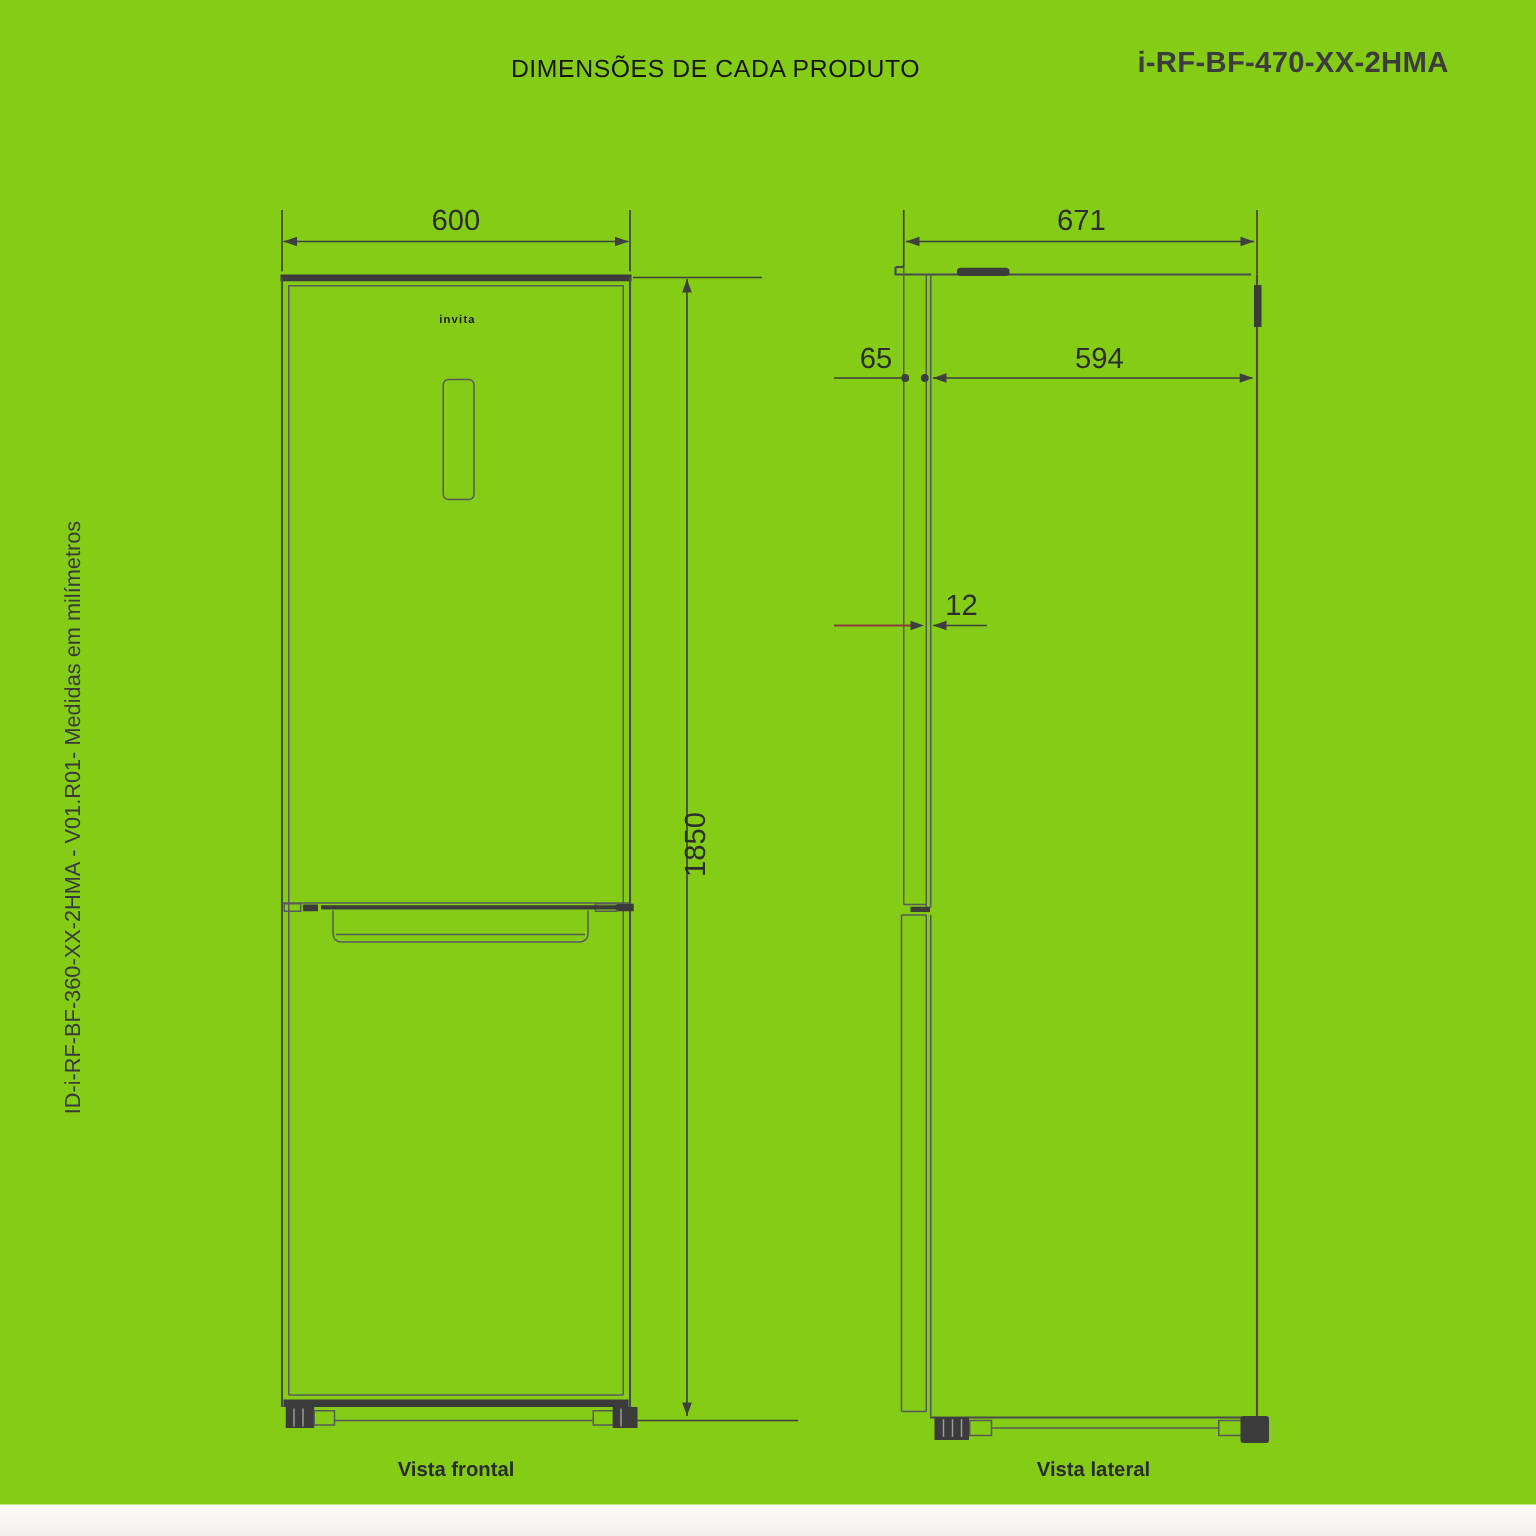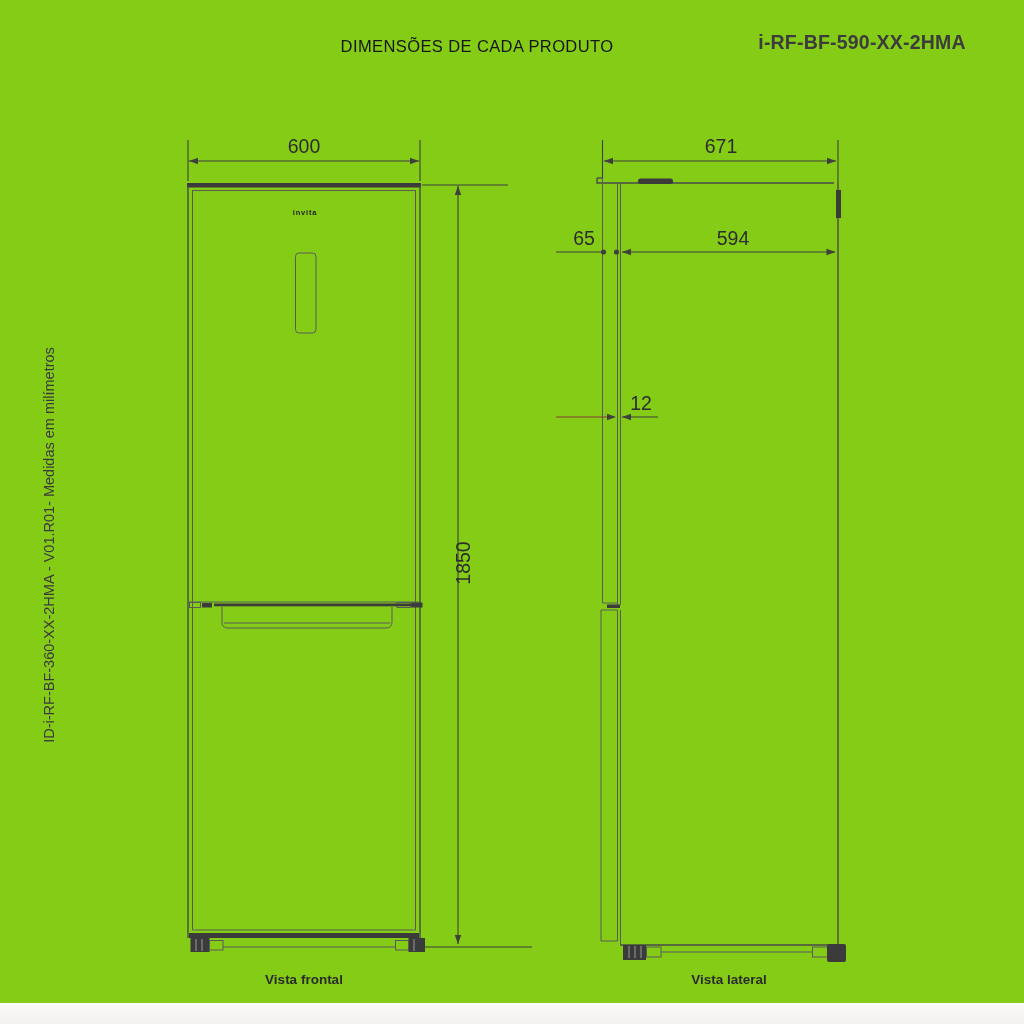--- a/index.html
+++ b/index.html
@@ -40,21 +40,21 @@
   .dim{stroke:#3f3f3f;stroke-width:1.1;fill:none;}
   .dark{fill:#3b3b3b;stroke:none;}
   .arrow{fill:#3f3f3f;stroke:none;}
 </style>
 </head>
 <body>
 
 <div class="sheet">
 
   <div class="title">DIMENSÕES DE CADA PRODUTO</div>
-  <div class="model">i-RF-BF-590-XX-2HMA</div>
+  <div class="model">i-RF-BF-470-XX-2HMA</div>
   <div class="side-note">ID-i-RF-BF-360-XX-2HMA - V01.R01- Medidas em milímetros</div>
 
   <svg width="1024" height="1024" viewBox="0 0 1024 1024">
 
     <g>
 
       <rect x="187" y="183" width="234" height="4.5" class="dark"></rect>
       <line x1="188" y1="185" x2="188" y2="938" class="ln"></line>
       <line x1="420" y1="185" x2="420" y2="938" class="ln"></line>
       <line x1="192.5" y1="190.5" x2="415.5" y2="190.5" class="ln-thin"></line>

